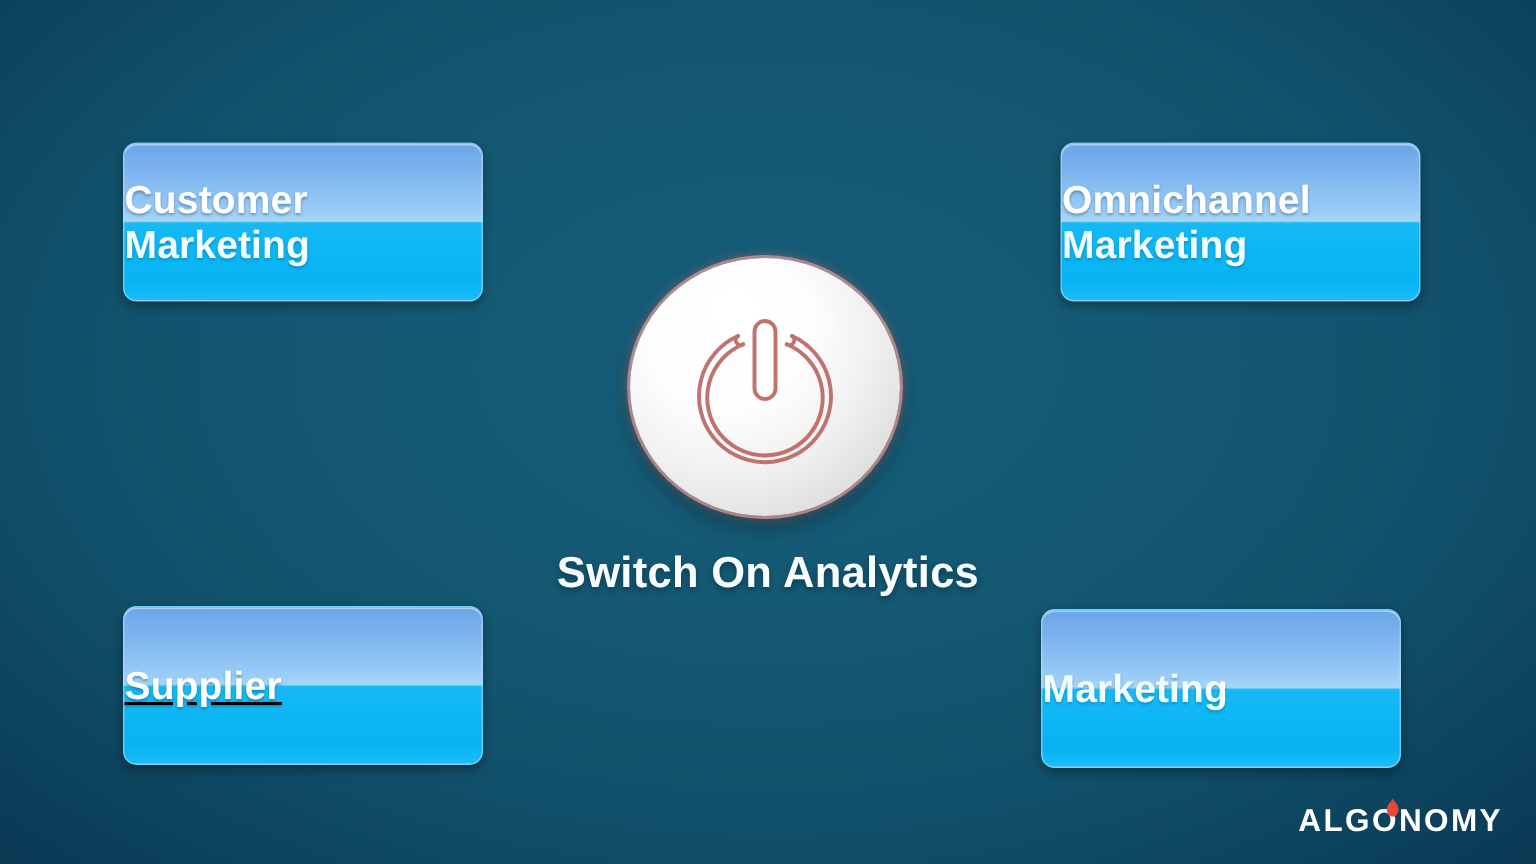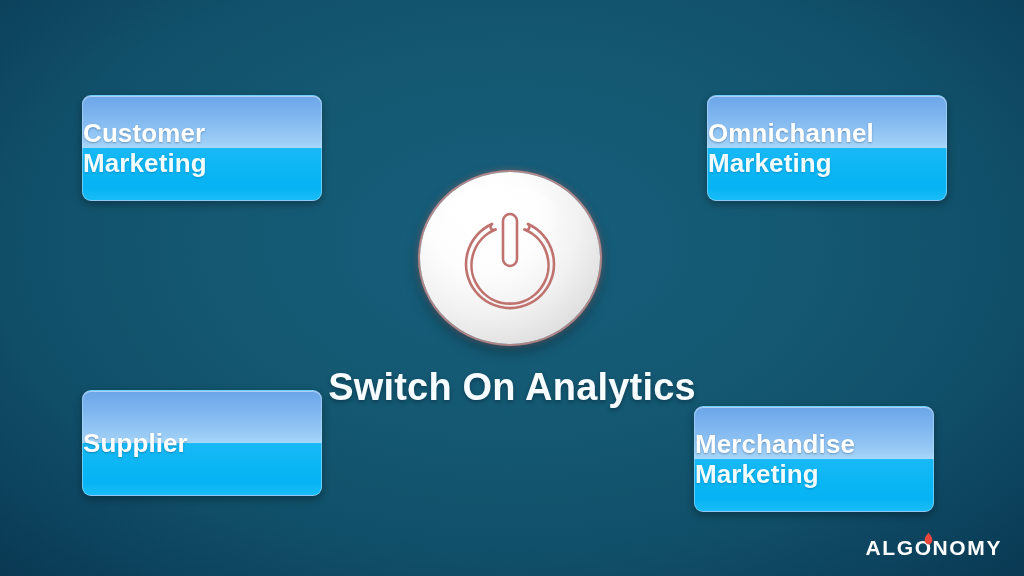--- a/index.html
+++ b/index.html
@@ -77,21 +77,21 @@
     text-shadow: 0 1px 2px rgba(0,40,70,0.35);
     white-space: nowrap;
   }
   .pill .line.two {
     color: #f2fdff;
     text-shadow: 0 1px 2px rgba(0,60,95,0.30);
   }
 
   #pill-tl { left: 82px;  top: 95px; }
   #pill-tr { left: 707px; top: 95px; }
-  #pill-bl { left: 82px;  top: 390px; }
+  #pill-bl { left: 82px;  top: 404px; text-decoration: underline; }
   #pill-br { left: 694px; top: 406px; }
 
   
   #power-wrap {
     position: absolute;
     left: 420px;
     top: 172px;
     width: 180px;
     height: 172px;
     z-index: 4;
@@ -138,21 +138,21 @@
   }
 
   
   #caption {
     position: absolute;
     left: 0;
     right: 0;
     top: 366px;
     text-align: center;
     color: #f7fdff;
-    font-size: 38px;
+    font-size: 29px;
     font-weight: bold;
     letter-spacing: 0.2px;
     text-shadow: 0 2px 4px rgba(0,25,45,0.45);
     z-index: 4;
   }
 
   
   #logo {
     position: absolute;
     right: 22px;
@@ -189,21 +189,20 @@
   <div class="pill" id="pill-tr">
     <span class="line one">Omnichannel</span>
     <span class="line two">Marketing</span>
   </div>
 
   <div class="pill" id="pill-bl">
     <span class="line one">Supplier</span>
   </div>
 
   <div class="pill" id="pill-br">
-    <span class="line one">Merchandise</span>
     <span class="line two">Marketing</span>
   </div>
 
   <div id="power-wrap">
     <div id="power-circle">
       <div id="power-gloss"></div>
     </div>
     <svg id="power-glyph" viewBox="0 0 112 112">
 
       <path d="M 38 22

